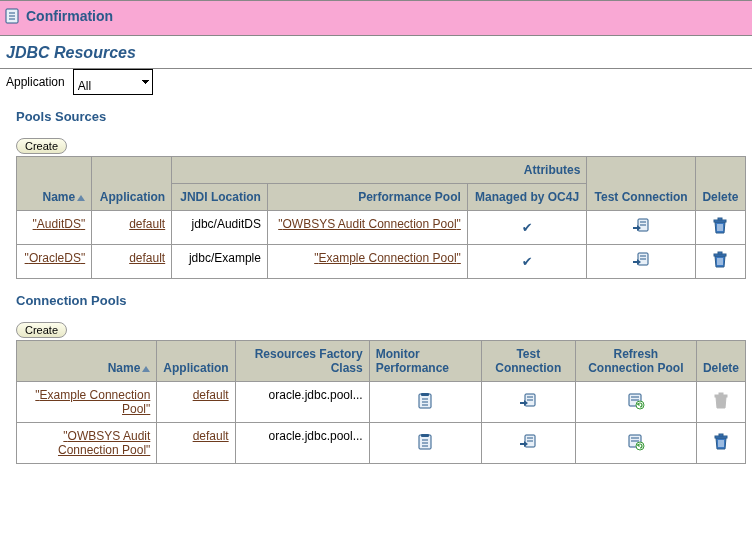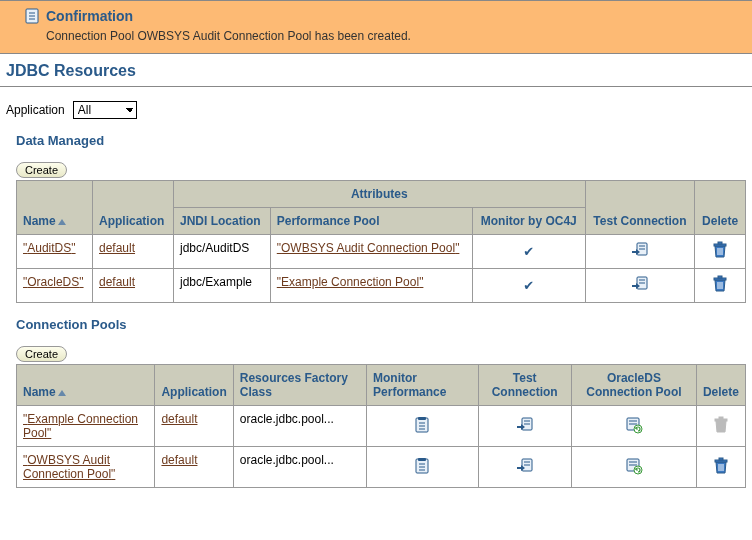--- a/index.html
+++ b/index.html
@@ -5,63 +5,65 @@
   * { box-sizing: border-box; }
   body {
     margin: 0;
     font-family: Arial, Helvetica, sans-serif;
     font-size: 12px;
     background: #fff;
     color: #000;
     width: 752px;
   }
   .confirmation-box {
-    background: #fdba74;
+    background: #f9a8d4;
     border: 1px solid #888;
     border-left: none;
     border-right: none;
-    padding: 6px 10px 10px 24px;
+    padding: 6px 10px 10px 4px;
+    text-align: right;
   }
   .confirmation-title {
     color: #2a5a8a;
     font-weight: bold;
     font-size: 14px;
     display: flex;
     align-items: center;
     gap: 4px;
   }
   .confirmation-msg {
     color: #333;
     margin: 4px 0 0 22px;
   }
   .page-title {
     color: #2a5a8a;
     font-weight: bold;
     font-size: 16px;
     padding: 8px 6px 6px 6px;
     border-bottom: 1px solid #888;
-    margin-bottom: 14px;
+    margin-bottom: 0;
+    font-style: italic;
   }
   .app-row {
     padding: 0 6px 14px 6px;
     display: flex;
     align-items: center;
     gap: 8px;
   }
   .app-select {
     font-size: 12px;
     background: #fff;
     border: 1px solid #000;
-    padding: 1px 18px 1px 4px;
+    padding: 9px 18px 1px 4px;
     appearance: none;
     background-image: linear-gradient(45deg, transparent 50%, #000 50%), linear-gradient(135deg, #000 50%, transparent 50%);
     background-position: right 6px center, right 2px center;
     background-size: 4px 4px, 4px 4px;
     background-repeat: no-repeat;
-    width: 64px;
+    width: 80px;
   }
   .section-title {
     color: #2a5a8a;
     font-weight: bold;
     font-size: 13px;
     padding: 0 0 4px 16px;
   }
   .create-btn-wrap {
     padding: 0 0 0 16px;
   }
@@ -75,31 +77,31 @@
     margin-top: 10px;
   }
   table.data-table {
     border-collapse: collapse;
     margin: 2px 6px 14px 16px;
     width: calc(100% - 22px);
   }
   .data-table th, .data-table td {
     border: 1px solid #999;
     padding: 6px 6px;
-    text-align: left;
+    text-align: right;
     vertical-align: top;
   }
   .data-table thead th {
     background: #ccccbb;
     color: #2a5a8a;
     font-weight: bold;
     font-size: 12px;
   }
   .data-table thead th.group {
-    text-align: center;
+    text-align: right;
   }
   .data-table thead th.sortable {
     vertical-align: bottom;
   }
   .sort-icon {
     display: inline-block;
     width: 0; height: 0;
     border-left: 4px solid transparent;
     border-right: 4px solid transparent;
     border-bottom: 6px solid #6688aa;
@@ -133,49 +135,48 @@
     <span>
       <svg class="i" viewBox="0 0 18 18">
           <rect x="2" y="2" width="12" height="14" rx="1" fill="#e8f0f8" stroke="#2a5a8a" stroke-width="1"></rect>
           <line x1="5" y1="6" x2="11" y2="6" stroke="#2a5a8a"></line>
           <line x1="5" y1="9" x2="11" y2="9" stroke="#2a5a8a"></line>
           <line x1="5" y1="12" x2="11" y2="12" stroke="#2a5a8a"></line>
         </svg>
     </span>
     <span>Confirmation</span>
   </div>
-  <div class="confirmation-msg">Connection Pool OWBSYS Audit Connection Pool has been created.</div>
 </div>
 
 <div class="page-title">JDBC Resources</div>
 
 <div class="app-row">
   <span>Application</span>
   <select class="app-select">
     <option>All</option>
   </select>
 </div>
 
-<div class="section-title">Data Managed</div>
+<div class="section-title">Pools Sources</div>
 <div class="create-btn-wrap">
   <button class="oracle-btn">Create</button>
 </div>
 <table class="data-table">
   <thead>
     <tr>
       <th rowspan="2" class="sortable"><span>Name</span><span class="sort-icon"></span></th>
       <th rowspan="2" class="sortable">Application</th>
       <th colspan="3" class="group">Attributes</th>
       <th rowspan="2" class="sortable" style="text-align:center">Test Connection</th>
       <th rowspan="2" class="sortable" style="text-align:center">Delete</th>
     </tr>
     <tr>
       <th>JNDI Location</th>
       <th>Performance Pool</th>
-      <th style="text-align:center">Monitor by OC4J</th>
+      <th style="text-align:center">Managed by OC4J</th>
     </tr>
   </thead>
   <tbody>
     <tr>
       <td><a href="#" class="link quoted">AuditDS</a></td>
       <td><a href="#" class="link">default</a></td>
       <td>jdbc/AuditDS</td>
       <td><a href="#" class="link quoted">OWBSYS Audit Connection Pool</a></td>
       <td class="center"><span class="check-icon">✔</span></td>
       <td class="center"><span class="icon-btn"><svg class="i" viewBox="0 0 18 18">
@@ -222,21 +223,21 @@
   <button class="oracle-btn">Create</button>
 </div>
 <table class="data-table">
   <thead>
     <tr>
       <th class="sortable" style="vertical-align:bottom"><span>Name</span><span class="sort-icon"></span></th>
       <th class="sortable" style="vertical-align:bottom">Application</th>
       <th class="sortable" style="vertical-align:bottom">Resources Factory Class</th>
       <th style="text-align:left;vertical-align:bottom">Monitor Performance</th>
       <th style="text-align:center;vertical-align:bottom">Test Connection</th>
-      <th style="text-align:center;vertical-align:bottom">OracleDS Connection Pool</th>
+      <th style="text-align:center;vertical-align:bottom">Refresh Connection Pool</th>
       <th style="text-align:center;vertical-align:bottom">Delete</th>
     </tr>
   </thead>
   <tbody>
     <tr>
       <td><a href="#" class="link quoted">Example Connection Pool</a></td>
       <td><a href="#" class="link">default</a></td>
       <td>oracle.jdbc.pool...</td>
       <td class="center"><span class="icon-btn"><svg class="i" viewBox="0 0 18 18">
               <rect x="3" y="2" width="12" height="14" rx="1" fill="#e8f0f8" stroke="#2a5a8a"></rect>

